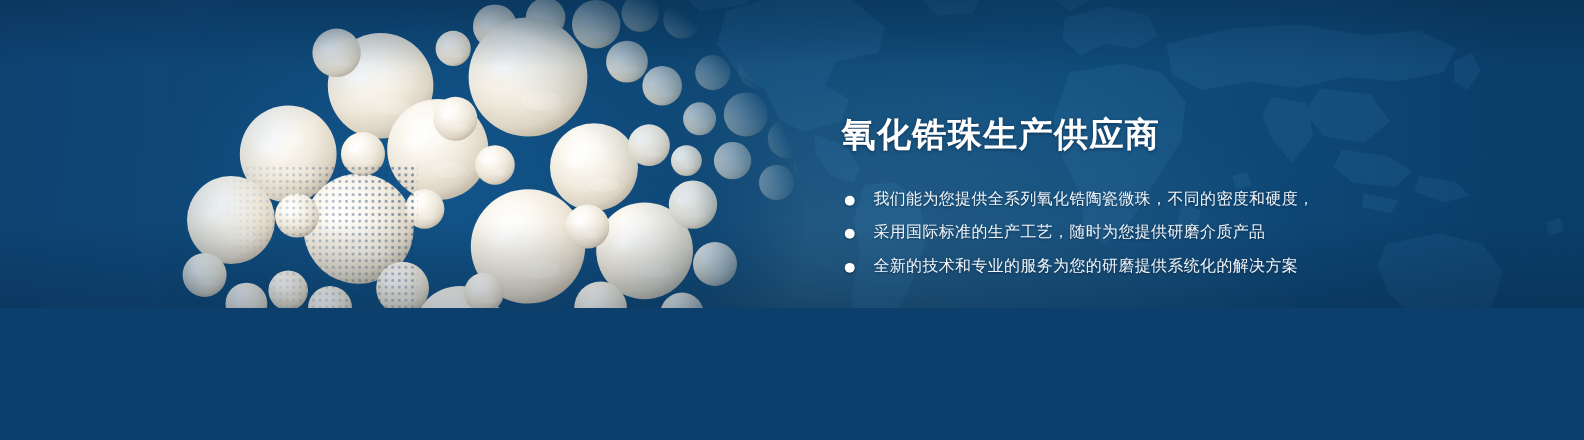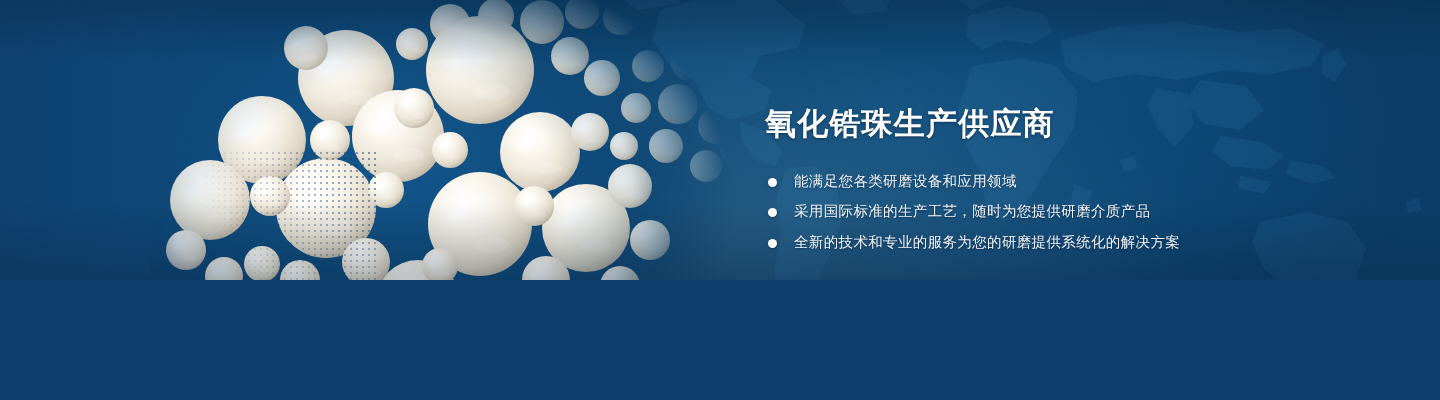--- a/index.html
+++ b/index.html
@@ -409,21 +409,21 @@
 
   <div class="bg-vignette"></div>
 
   <div class="copy">
     <h1 class="headline">氧化锆珠生产供应商</h1>
 
     <ul class="bullets">
 
       <li class="bullet">
         <span class="dot"></span>
-        <span class="bline">能满足您各类研磨设备和应用领域</span>
+        <span class="bline">我们能为您提供全系列氧化锆陶瓷微珠，不同的密度和硬度，</span>
       </li>
 
       <li class="bullet">
         <span class="dot"></span>
         <span class="bline">采用国际标准的生产工艺，随时为您提供研磨介质产品</span>
       </li>
 
       <li class="bullet">
         <span class="dot"></span>
         <span class="bline">全新的技术和专业的服务为您的研磨提供系统化的解决方案</span>

